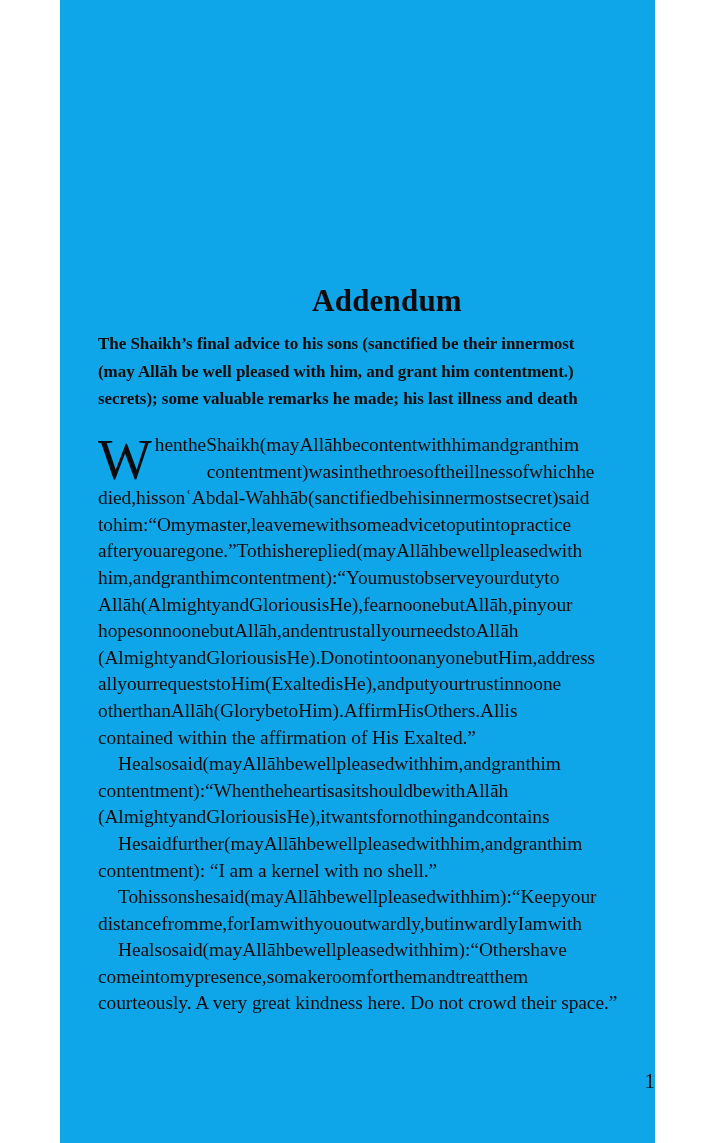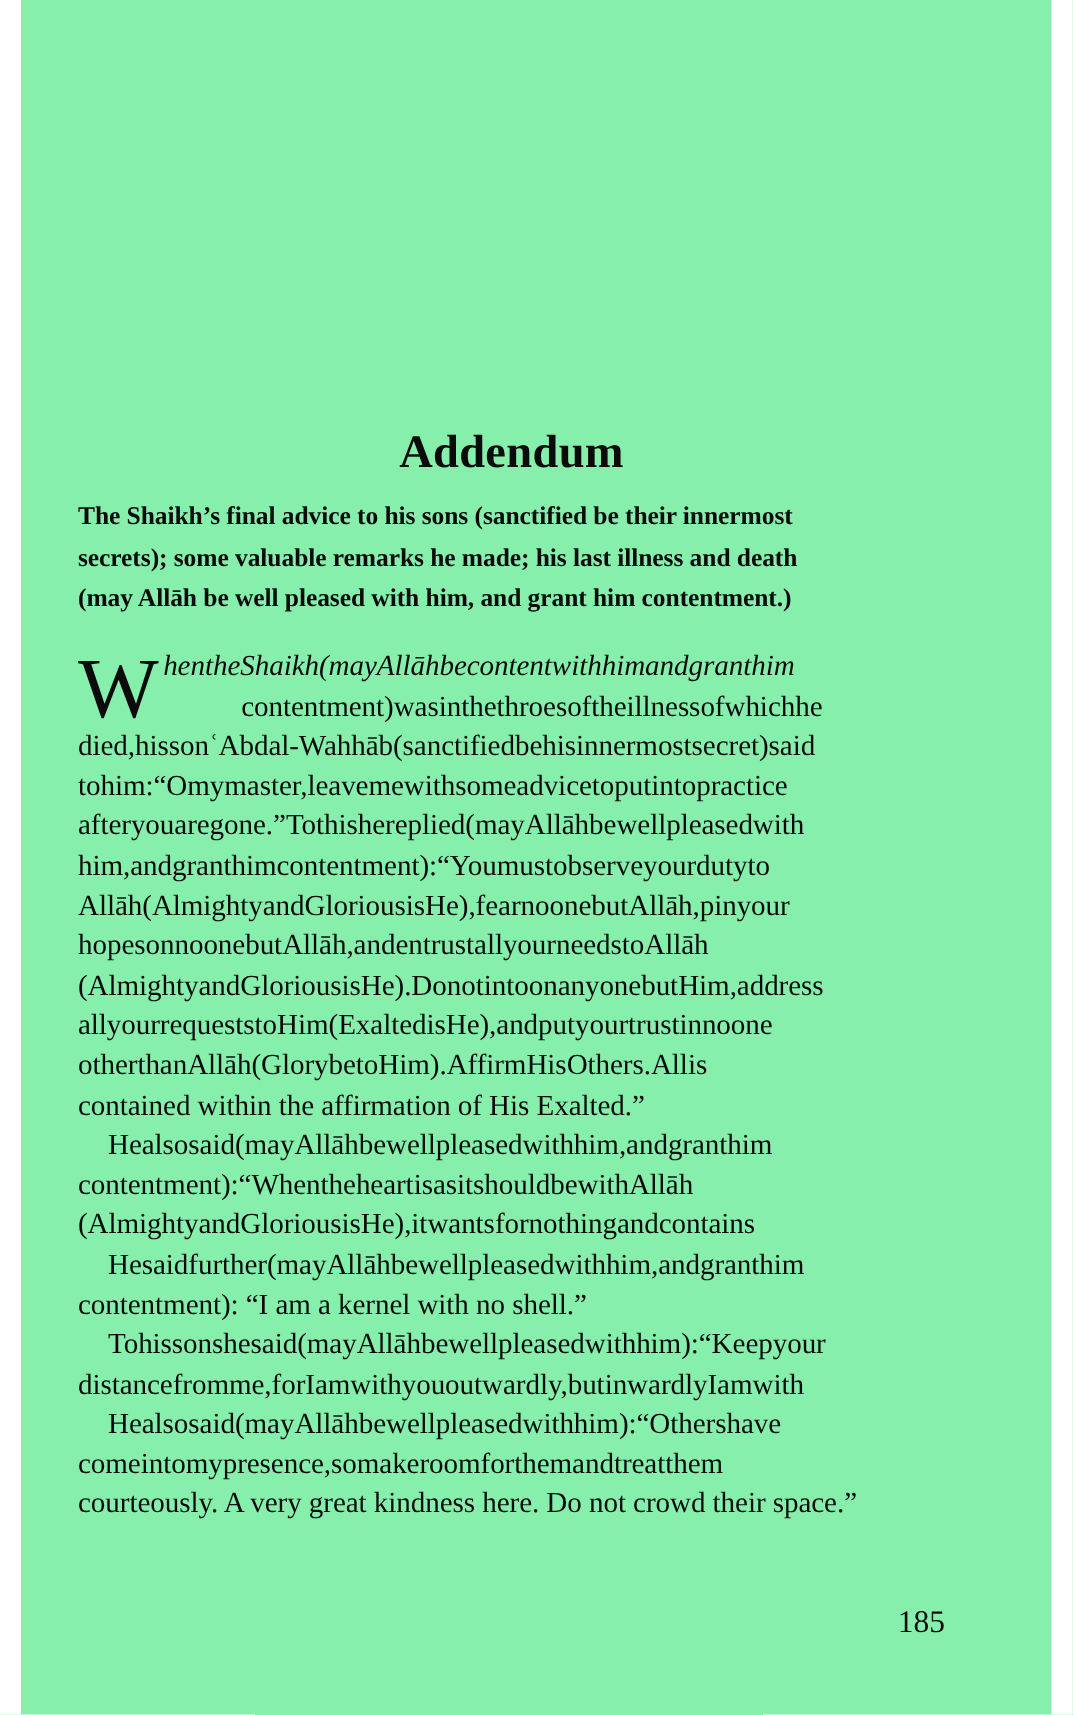--- a/index.html
+++ b/index.html
@@ -3,24 +3,24 @@
 <meta charset="utf-8">
 <title>Addendum</title>
 <style>
   html, body {
     margin: 0;
     padding: 0;
     background: #ffffff;
   }
   .page {
     position: relative;
-    width: 687px;
+    width: 595px;
     height: 1143px;
     margin: 0 auto;
-    background: #86efac;
+    background: #0ea5e9;
     overflow: hidden;
     font-family: "Liberation Serif", "DejaVu Serif", serif;
     color: #0b0b0b;
     box-sizing: border-box;
   }
 
   .content {
     position: absolute;
     left: 38px;
     top: 0;
@@ -98,21 +98,21 @@
     margin-top: 1px;
     font-weight: 400;
     font-family: "Liberation Serif", "DejaVu Serif", serif;
   }
 
   .para-first .ln1 {
     display: flex;
     justify-content: space-between;
     white-space: nowrap;
   }
-  .para-first .ln1 > span { white-space: pre; font-style: italic; }
+  .para-first .ln1 > span { white-space: pre; }
 
   .page-number {
     position: absolute;
     left: 0;
     top: 1068px;
     width: 578px;
     text-align: right;
     font-size: 21px;
     line-height: 26px;
     margin: 0;
@@ -122,22 +122,22 @@
 <body>
 
 <div class="page">
 
   <div class="content">
 
     <h1 class="chapter-title">Addendum</h1>
 
     <div class="subtitle">
       <span class="ln">The Shaikh’s final advice to his sons (sanctified be their innermost</span>
+      <span class="ln">(may Allāh be well pleased with him, and grant him contentment.)</span>
       <span class="ln">secrets); some valuable remarks he made; his last illness and death</span>
-      <span class="ln">(may Allāh be well pleased with him, and grant him contentment.)</span>
     </div>
 
     <div class="body-block">
 
       <p class="para para-first">
         <span class="dropcap">W</span>
         <span class="ln ln1"><span>hen</span><span>the</span><span>Shaikh</span><span>(may</span><span>Allāh</span><span>be</span><span>content</span><span>with</span><span>him</span><span>and</span><span>grant</span><span>him</span></span>
         <span class="ln j" style="padding-left:52px">
             <span>contentment)</span>
             <span>was</span>

